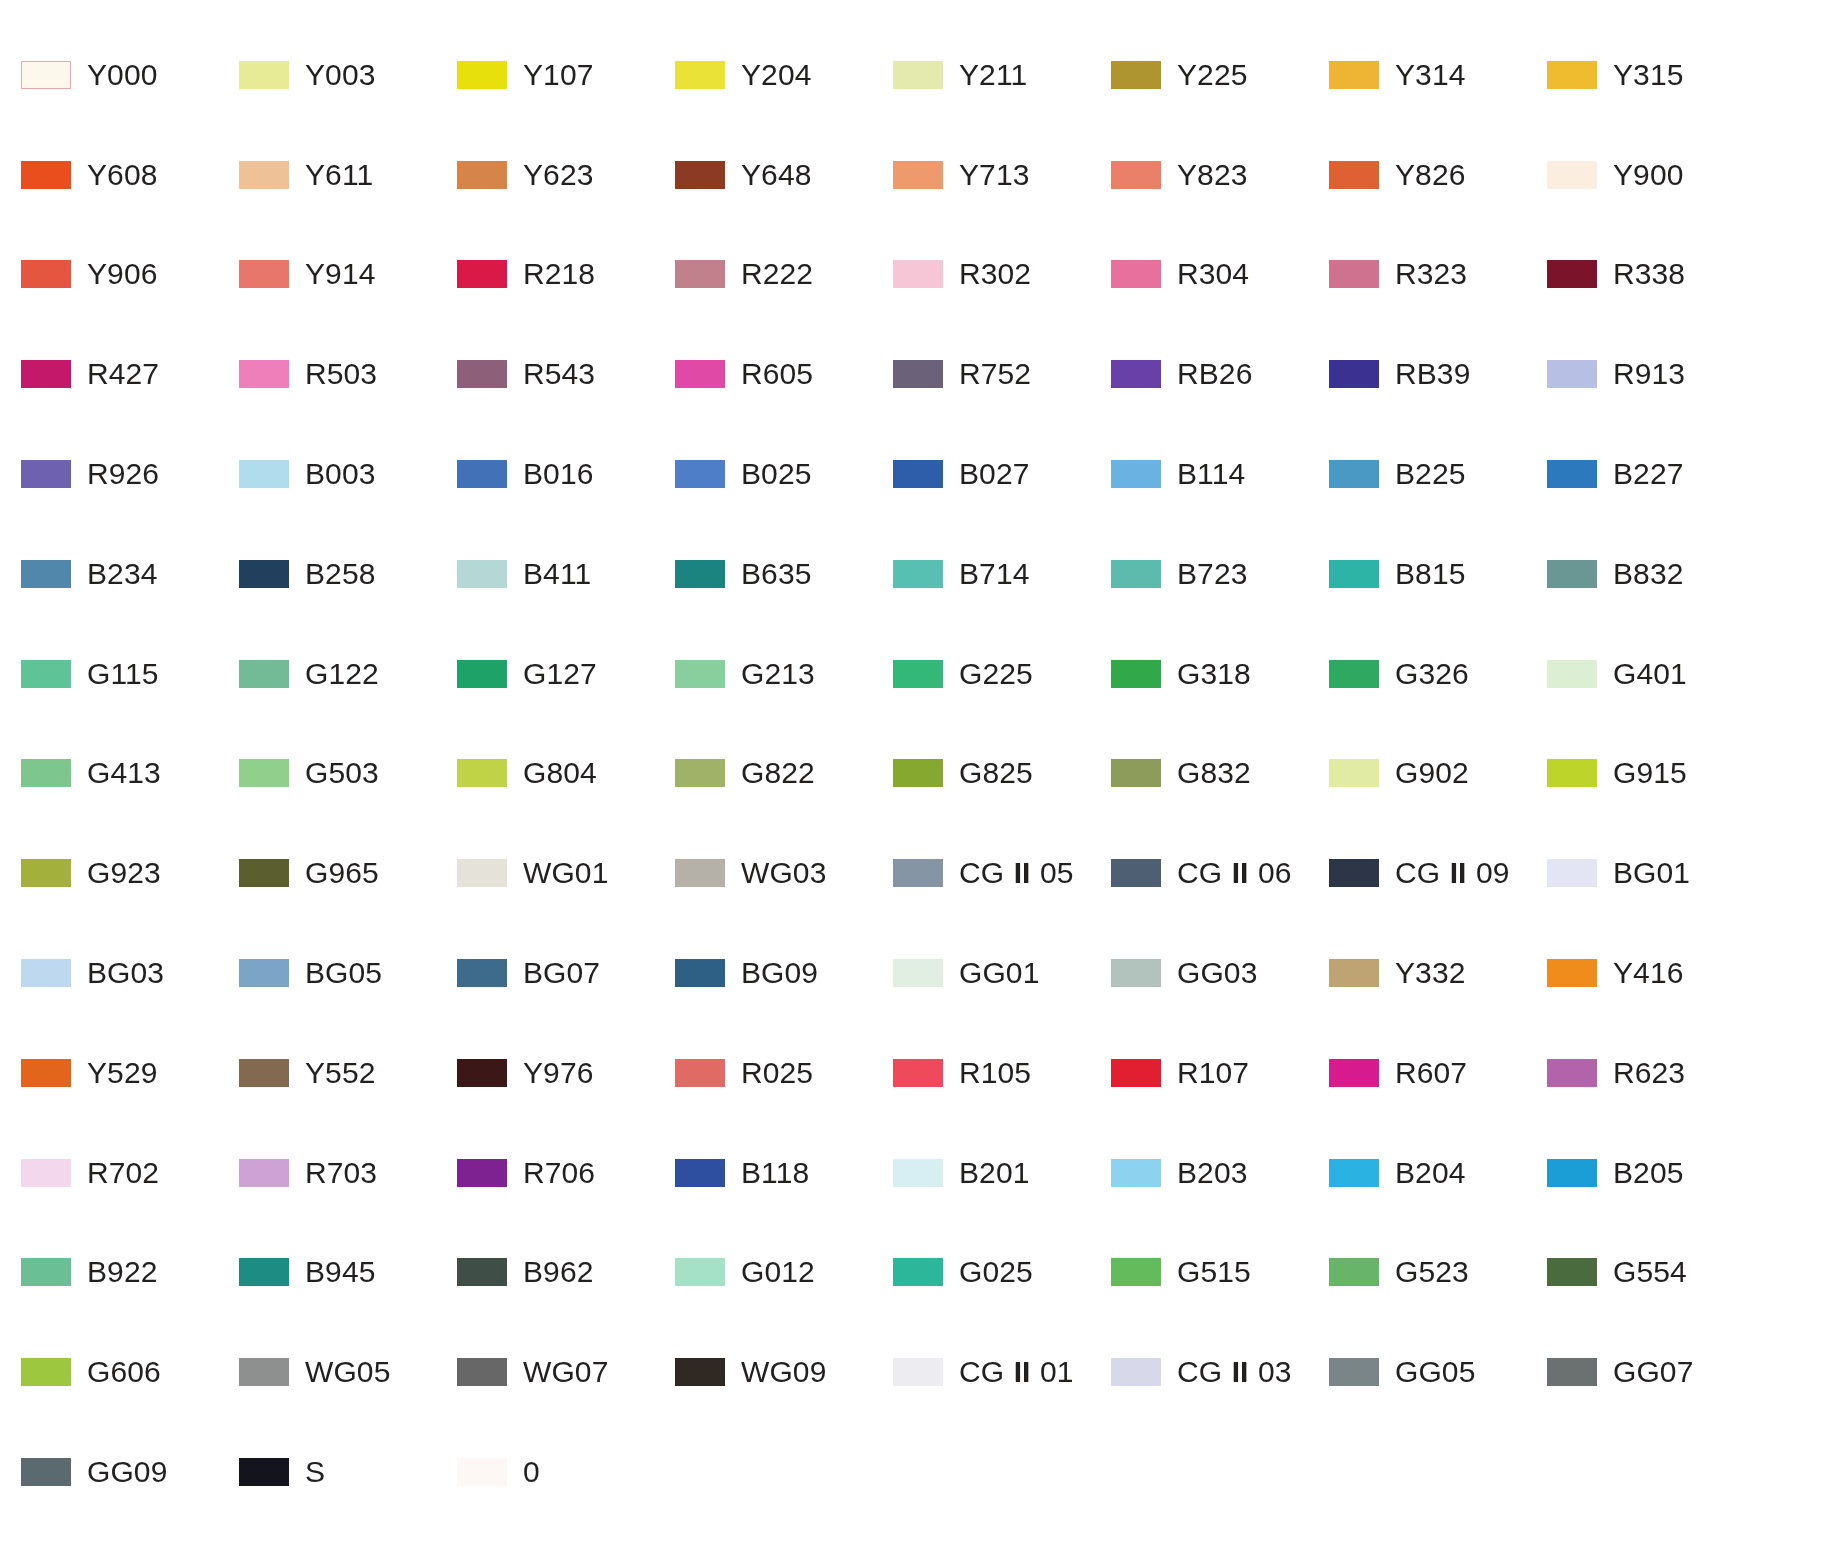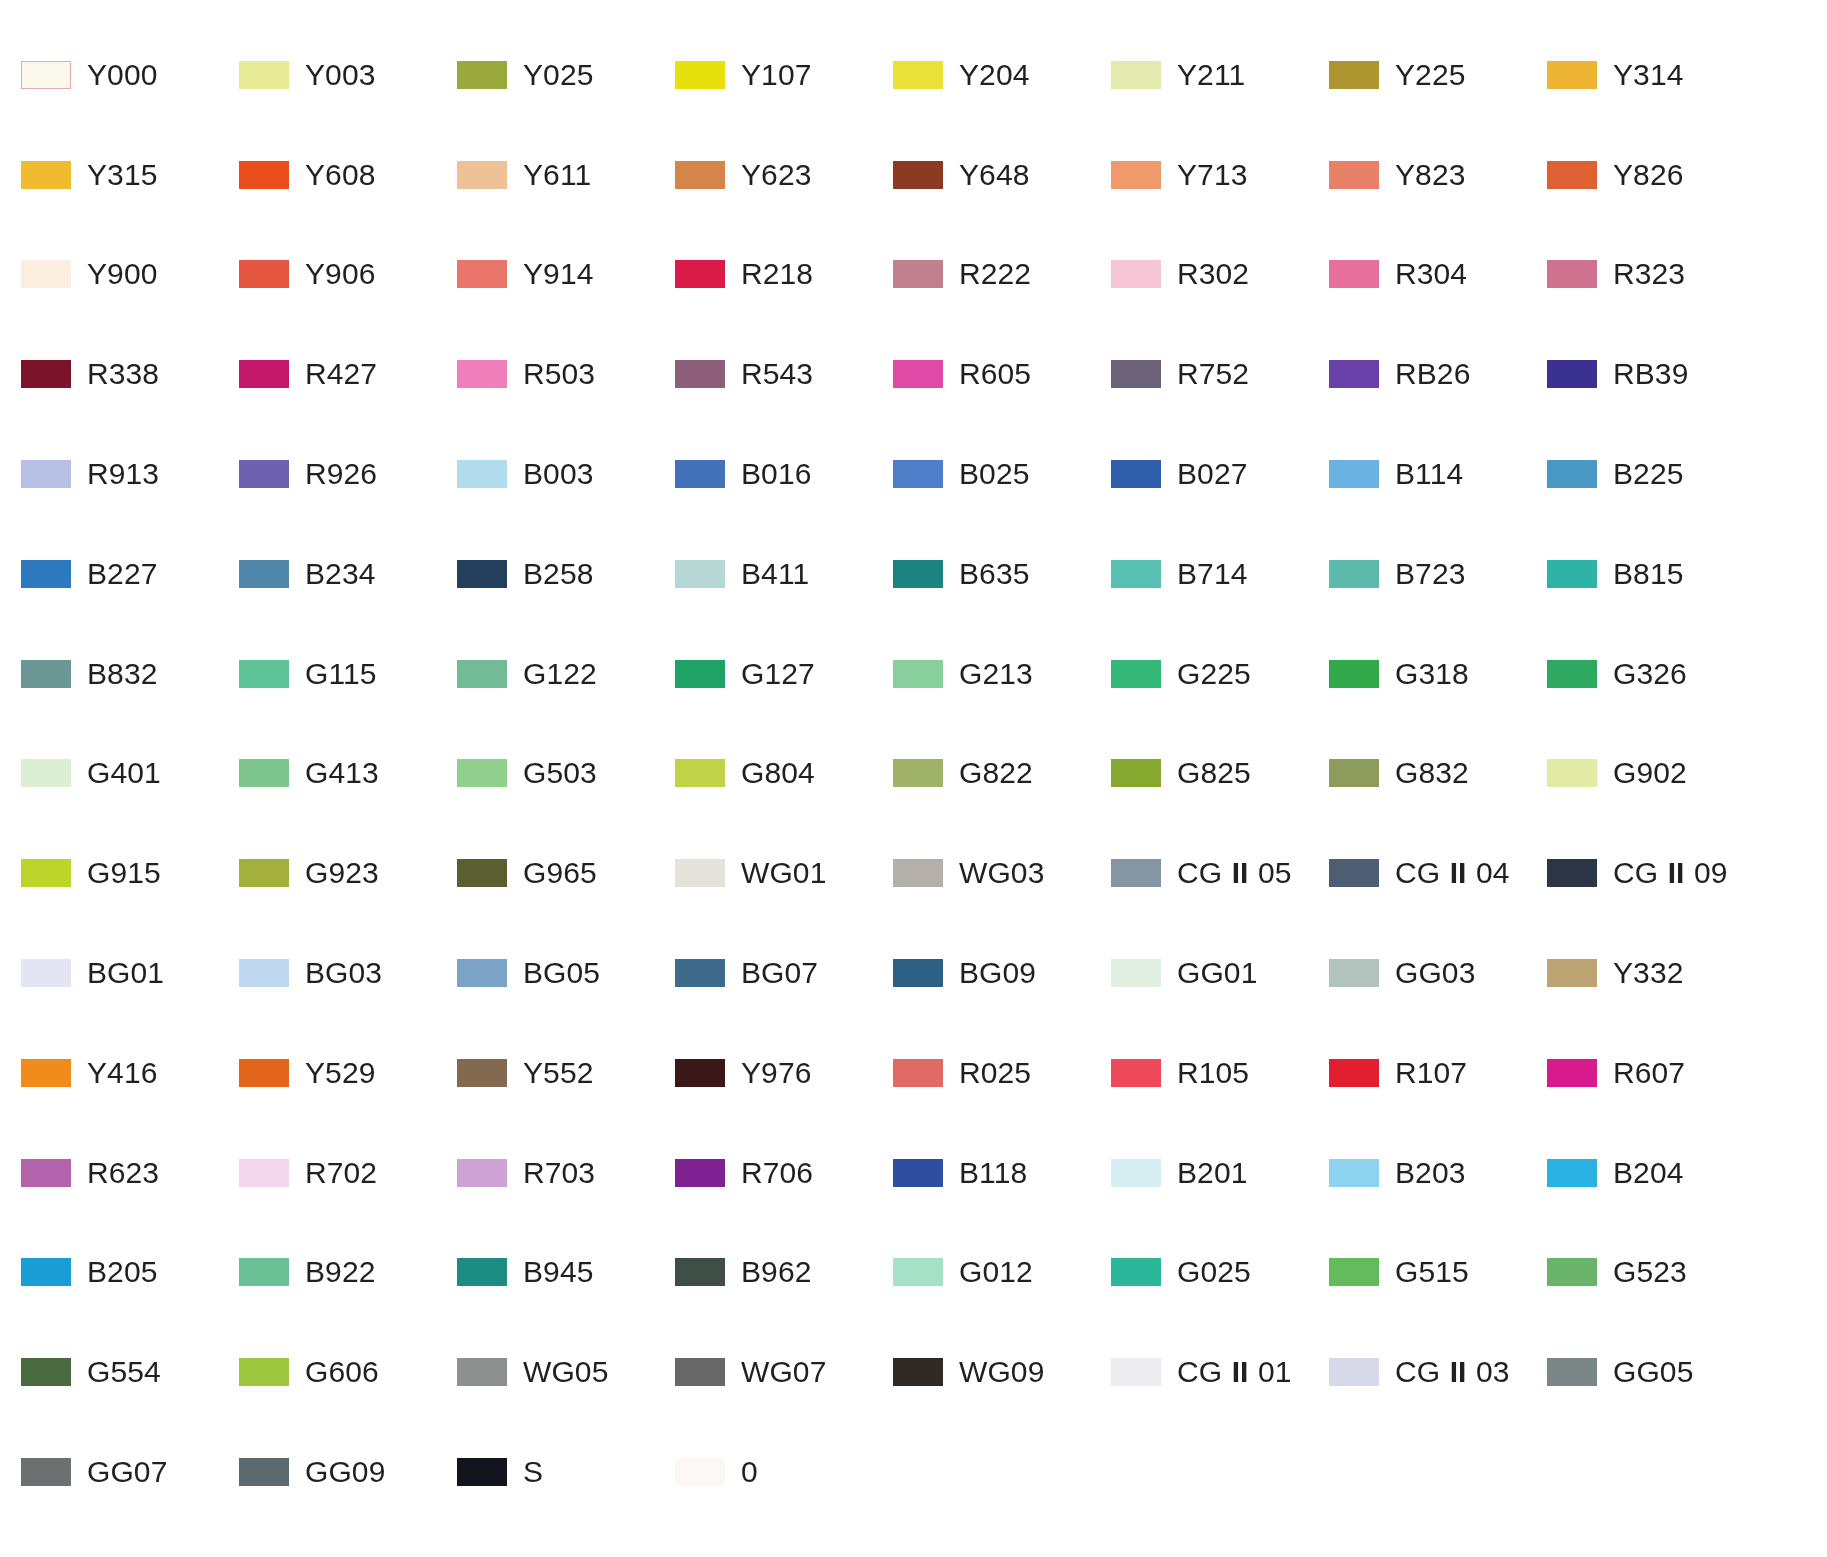--- a/index.html
+++ b/index.html
@@ -70,24 +70,20 @@
   <div id="swatch-grid">
       <div class="swatch-cell">
         <span class="swatch-chip outlined" style="background: rgb(252, 248, 236);"></span>
         <span class="swatch-label">Y000</span>
       </div>
       <div class="swatch-cell">
         <span class="swatch-chip" style="background: rgb(232, 235, 149);"></span>
         <span class="swatch-label">Y003</span>
       </div>
       <div class="swatch-cell">
-        <span class="swatch-chip" style="background: rgb(154, 169, 59);"></span>
-        <span class="swatch-label">Y025</span>
-      </div>
-      <div class="swatch-cell">
         <span class="swatch-chip" style="background: rgb(232, 224, 13);"></span>
         <span class="swatch-label">Y107</span>
       </div>
       <div class="swatch-cell">
         <span class="swatch-chip" style="background: rgb(234, 226, 54);"></span>
         <span class="swatch-label">Y204</span>
       </div>
       <div class="swatch-cell">
         <span class="swatch-chip" style="background: rgb(228, 233, 173);"></span>
         <span class="swatch-label">Y211</span>
@@ -343,21 +339,21 @@
       <div class="swatch-cell">
         <span class="swatch-chip" style="background: rgb(182, 177, 168);"></span>
         <span class="swatch-label">WG03</span>
       </div>
       <div class="swatch-cell">
         <span class="swatch-chip" style="background: rgb(134, 149, 163);"></span>
         <span class="swatch-label"><span>CG </span><span class="rn">II</span><span> 05</span></span>
       </div>
       <div class="swatch-cell">
         <span class="swatch-chip" style="background: rgb(78, 95, 116);"></span>
-        <span class="swatch-label"><span>CG </span><span class="rn">II</span><span> 04</span></span>
+        <span class="swatch-label"><span>CG </span><span class="rn">II</span><span> 06</span></span>
       </div>
       <div class="swatch-cell">
         <span class="swatch-chip" style="background: rgb(45, 54, 70);"></span>
         <span class="swatch-label"><span>CG </span><span class="rn">II</span><span> 09</span></span>
       </div>
       <div class="swatch-cell">
         <span class="swatch-chip" style="background: rgb(227, 229, 244);"></span>
         <span class="swatch-label">BG01</span>
       </div>
       <div class="swatch-cell">

